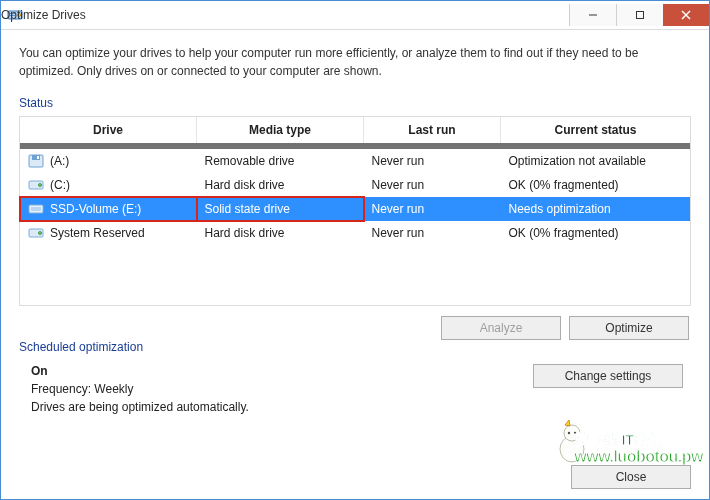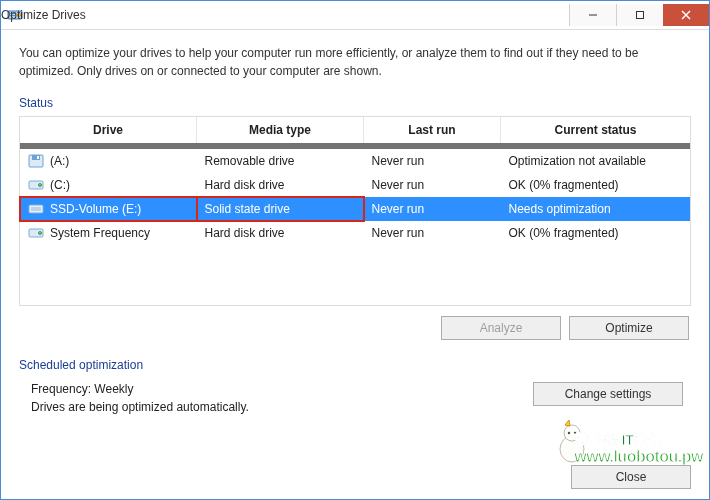--- a/index.html
+++ b/index.html
@@ -19,21 +19,21 @@
 thead th{text-align:center;font-weight:700;padding:6px 8px;border-bottom:6px solid #737373;border-right:1px solid #e5e5e5;background:#fff}
 thead th:last-child{border-right:none}
 tbody td{padding:3px 8px;vertical-align:middle;height:18px}
 tr.selected td{background:#2e90ff;color:#fff}
 .drive-cell{display:flex;align-items:center;gap:6px}
 .drive-icon{width:16px;height:14px;display:inline-block;flex-shrink:0}
 .highlight-box{outline:2px solid #d6261c;outline-offset:-1px}
 .actions{display:flex;justify-content:flex-end;gap:8px;margin-top:10px;padding-right:2px}
 button.win{min-width:120px;height:24px;border:1px solid #acacac;background:#efefef;font-family:inherit;font-size:12px;color:#333;padding:0 14px}
 button.win:disabled{color:#a0a0a0}
-.sched{margin-top:18px}
+.sched{}
 .sched-body{display:flex;align-items:flex-start;gap:26px;margin-top:6px;padding:4px 8px 0 12px}
 .sched-text div{margin-bottom:4px}
 .on{font-weight:bold}
 .footer{position:absolute;bottom:10px;right:18px}
 .watermark{position:absolute;right:6px;bottom:34px;font:bold 15px/1 Arial;letter-spacing:-.5px;pointer-events:none;user-select:none}
 .watermark .wm1{color:#15803d;-webkit-text-stroke:1px #fff}
 .watermark .wm2{color:#2aa42a;-webkit-text-stroke:1px #fff;display:block;margin-top:2px;font-size:16px}
 .mascot{position:absolute;right:120px;bottom:36px;width:34px;height:44px;opacity:.95}
 </style>
 </head>
@@ -129,41 +129,42 @@
               <td>Never run</td>
               <td>Needs optimization</td>
             </tr>
             <tr>
               <td>
                 <div class="drive-cell">
                   <span class="drive-icon"><svg width="16" height="14">
                       <rect x="1" y="3" width="14" height="8" rx="1" fill="#dce9f6" stroke="#7faedb"></rect>
                       <circle cx="12" cy="7" r="1.5" fill="#7fc77f" stroke="#4a9a4a"></circle>
                     </svg></span>
-                  <span>System Frequency</span>
+                  <span>System Reserved</span>
                 </div>
               </td>
               <td>Hard disk drive</td>
               <td>Never run</td>
               <td>OK (0% fragmented)</td>
             </tr>
           </tbody>
       </table>
       <div style="height:60px"></div>
     </div>
 
     <div class="actions">
       <button class="win" disabled="">Analyze</button>
       <button class="win">Optimize</button>
     </div>
 
     <div class="sched">
       <div class="section-label">Scheduled optimization</div>
       <div class="sched-body">
         <div class="sched-text">
+          <div class="on">On</div>
           <div>Frequency: Weekly</div>
           <div>Drives are being optimized automatically.</div>
         </div>
         <div style="margin-left:auto">
           <button class="win" style="min-width:150px">Change settings</button>
         </div>
       </div>
     </div>
   </div>
 

